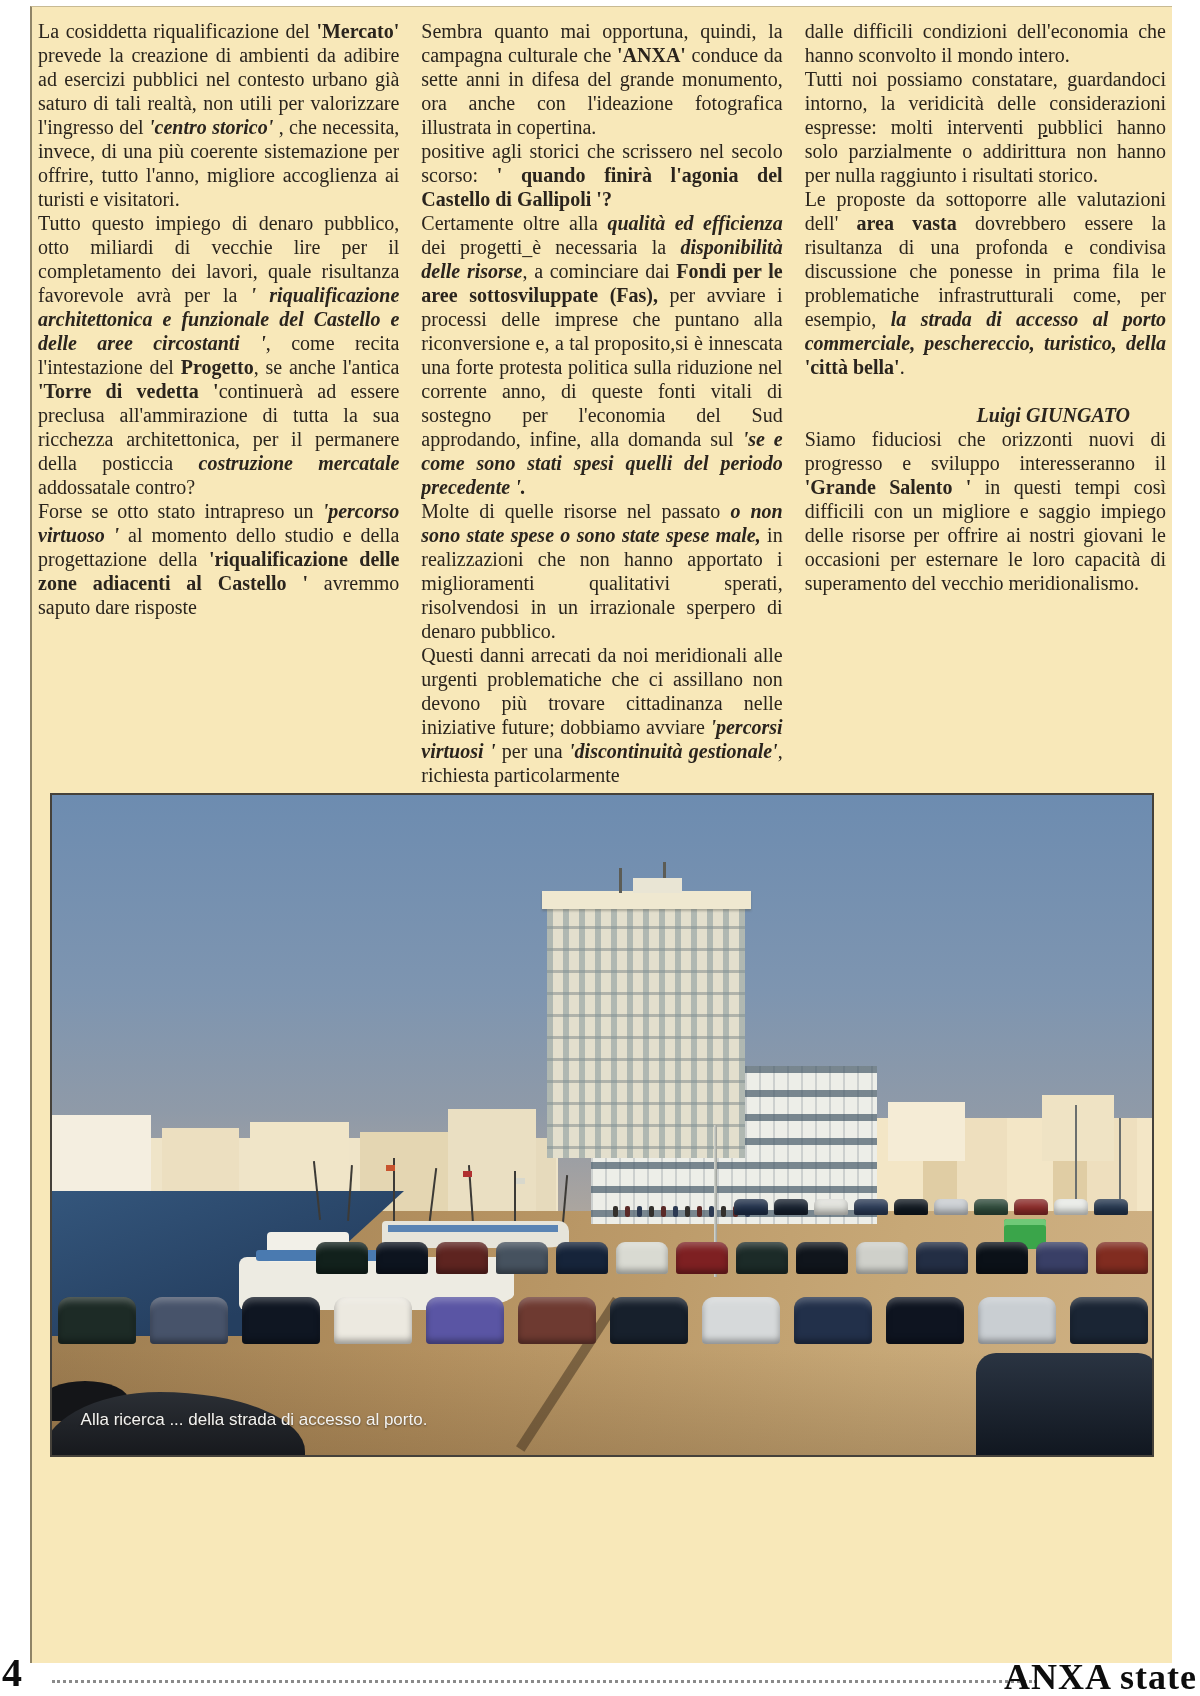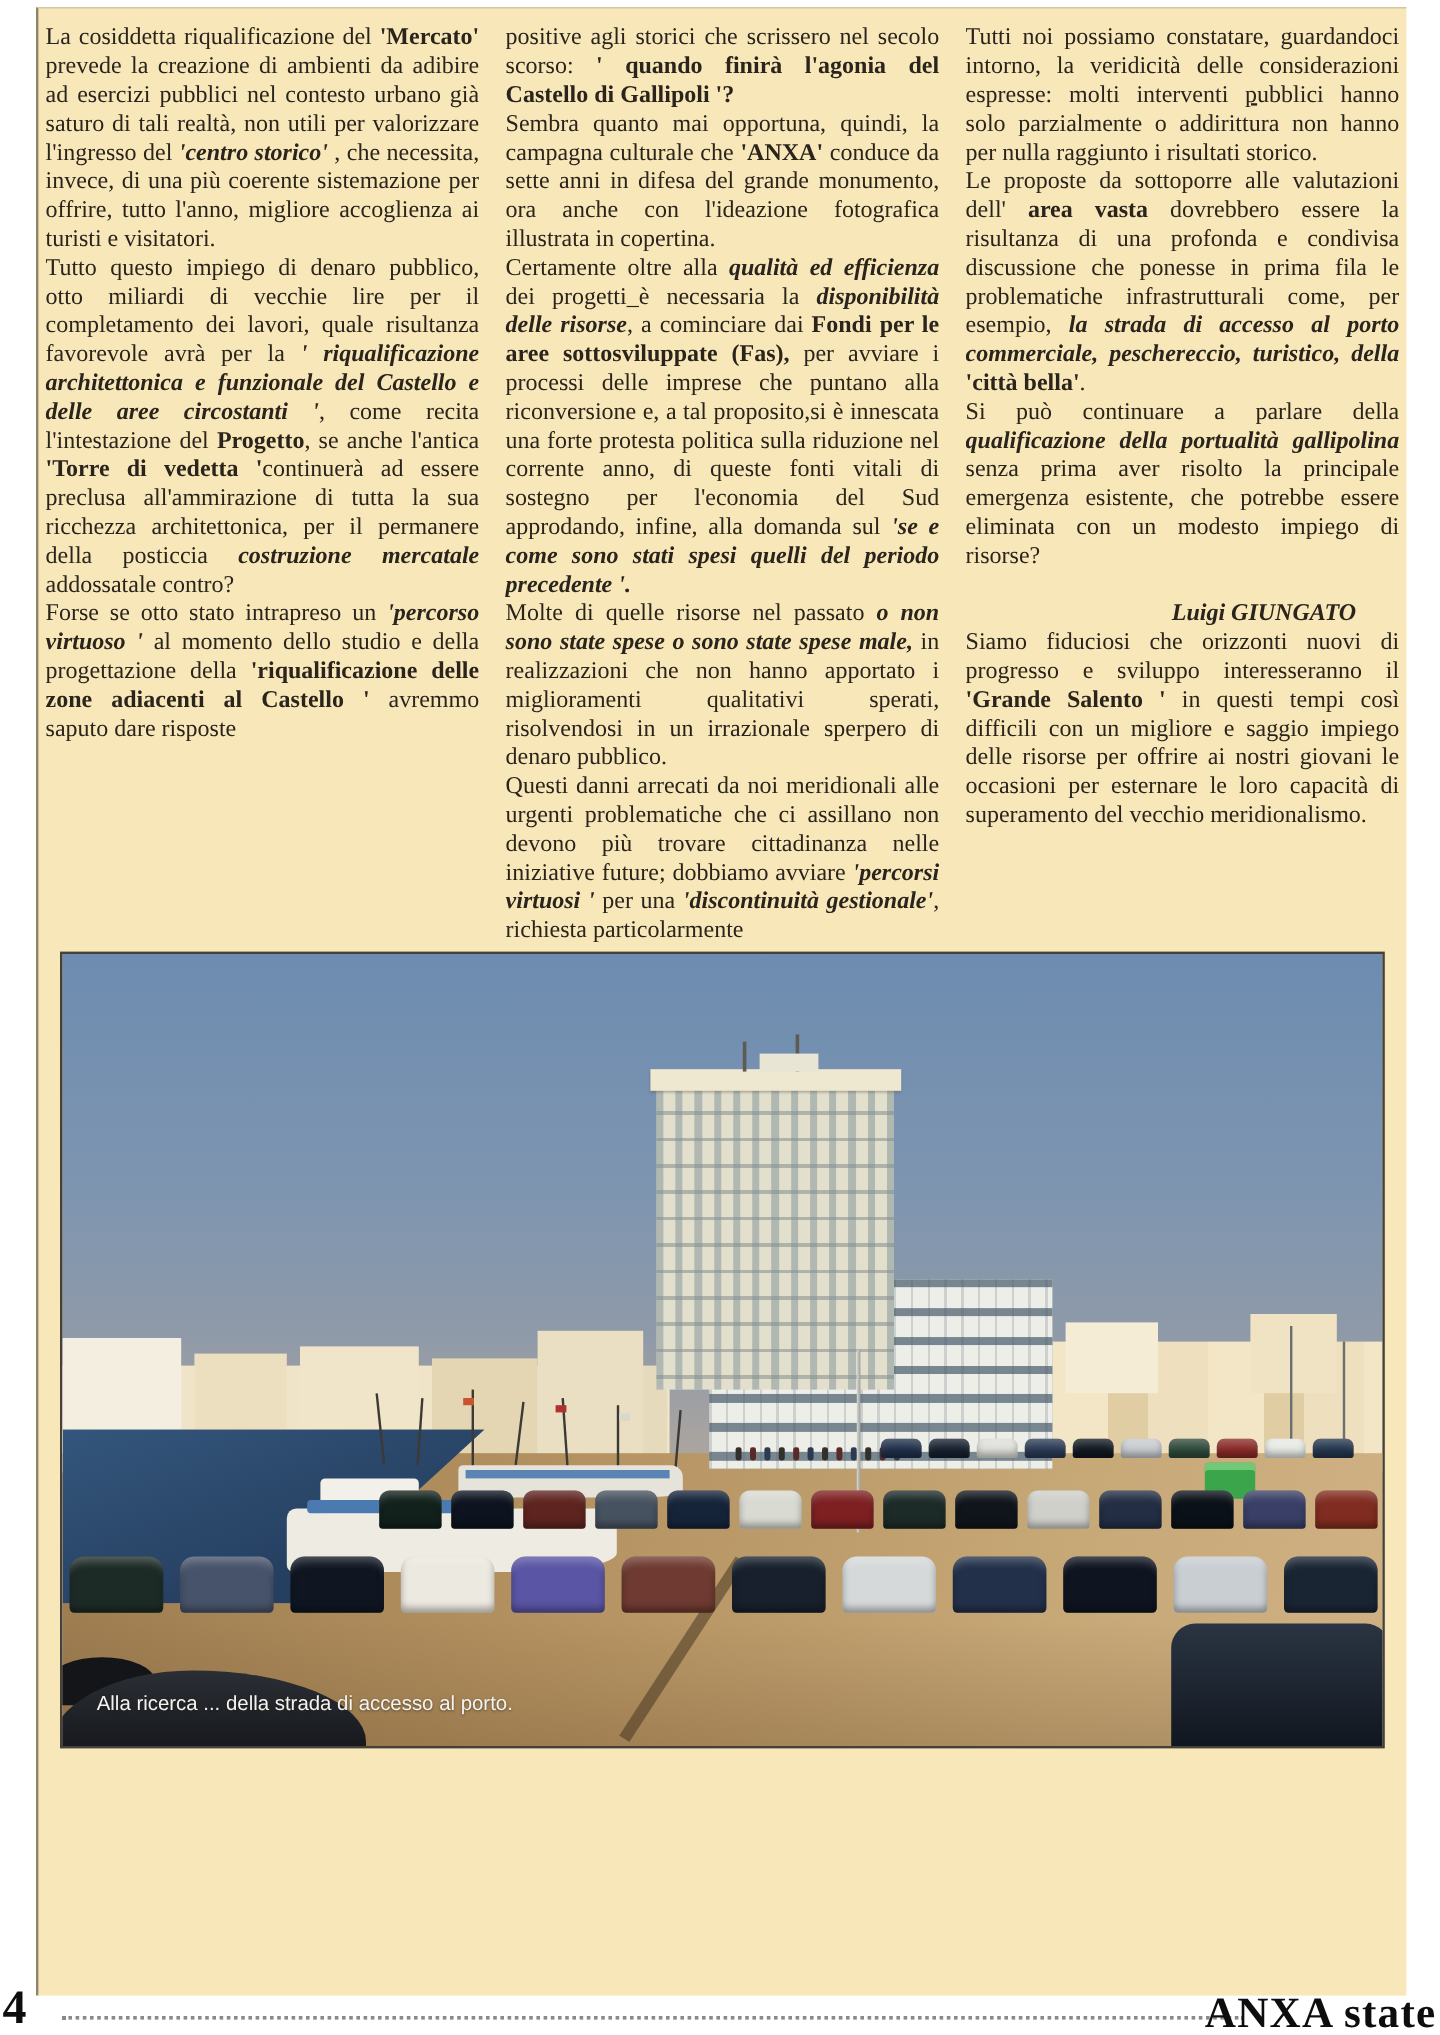--- a/index.html
+++ b/index.html
@@ -119,30 +119,30 @@
 
 <div class="panel">
 
   <div class="columns">
     <div class="col">
         <p class="para"><span>La cosiddetta riqualificazione del </span><span class="rt-b">'Mercato'</span><span> prevede la creazione di ambienti da adibire ad esercizi pubblici nel contesto urbano già saturo di tali realtà, non utili per valorizzare l'ingresso del </span><span class="rt-bi">'centro storico'</span><span> , che necessita, invece, di una più coerente sistemazione per offrire, tutto l'anno, migliore accoglienza ai turisti e visitatori.</span></p>
         <p class="para"><span>Tutto questo impiego di denaro pubblico, otto miliardi di vecchie lire per il completamento dei lavori, quale risultanza favorevole avrà per la </span><span class="rt-bi">' riqualificazione architettonica e funzionale del Castello e delle aree circostanti '</span><span>, come recita l'intestazione del </span><span class="rt-b">Progetto</span><span>, se anche l'antica </span><span class="rt-b">'Torre di vedetta '</span><span>continuerà ad essere preclusa all'ammirazione di tutta la sua ricchezza architettonica, per il permanere della posticcia </span><span class="rt-bi">costruzione mercatale</span><span> addossatale contro?</span></p>
         <p class="para"><span>Forse se otto stato intrapreso un </span><span class="rt-bi">'percorso virtuoso '</span><span> al momento dello studio e della progettazione della </span><span class="rt-b">'riqualificazione delle zone adiacenti al Castello '</span><span> avremmo saputo dare risposte</span></p>
       </div>
     <div class="col">
+        <p class="para"><span>Sembra quanto mai opportuna, quindi, la campagna culturale che </span><span class="rt-b">'ANXA'</span><span> conduce da sette anni in difesa del grande monumento, ora anche con l'ideazione fotografica illustrata in copertina.</span></p>
         <p class="para"><span>positive agli storici che scrissero nel secolo scorso: </span><span class="rt-b">' quando finirà l'agonia del Castello di Gallipoli '?</span></p>
-        <p class="para"><span>Sembra quanto mai opportuna, quindi, la campagna culturale che </span><span class="rt-b">'ANXA'</span><span> conduce da sette anni in difesa del grande monumento, ora anche con l'ideazione fotografica illustrata in copertina.</span></p>
         <p class="para"><span>Certamente oltre alla </span><span class="rt-bi">qualità ed efficienza</span><span> dei progetti_è necessaria la </span><span class="rt-bi">disponibilità delle risorse</span><span>, a cominciare dai </span><span class="rt-b">Fondi per le aree sottosviluppate (Fas),</span><span> per avviare i processi delle imprese che puntano alla riconversione e, a tal proposito,si è innescata una forte protesta politica sulla riduzione nel corrente anno, di queste fonti vitali di sostegno per l'economia del Sud approdando, infine, alla domanda sul </span><span class="rt-bi">'se e come sono stati spesi quelli del periodo precedente '.</span></p>
         <p class="para"><span>Molte di quelle risorse nel passato </span><span class="rt-bi">o non sono state spese o sono state spese male,</span><span> in realizzazioni che non hanno apportato i miglioramenti qualitativi sperati, risolvendosi in un irrazionale sperpero di denaro pubblico.</span></p>
         <p class="para"><span>Questi danni arrecati da noi meridionali alle urgenti problematiche che ci assillano non devono più trovare cittadinanza nelle iniziative future; dobbiamo avviare </span><span class="rt-bi">'percorsi virtuosi '</span><span> per una </span><span class="rt-bi">'discontinuità gestionale'</span><span>, richiesta particolarmente</span></p>
       </div>
     <div class="col">
+        <p class="para"><span>dalle difficili condizioni dell'economia che hanno sconvolto il mondo intero.</span></p>
         <p class="para"><span>Tutti noi possiamo constatare, guardandoci intorno, la veridicità delle considerazioni espresse: molti interventi </span><span class="rt-u">p</span><span>ubblici hanno solo parzialmente o addirittura non hanno per nulla raggiunto i risultati storico.</span></p>
         <p class="para"><span>Le proposte da sottoporre alle valutazioni dell' </span><span class="rt-b">area vasta</span><span> dovrebbero essere la risultanza di una profonda e condivisa discussione che ponesse in prima fila le problematiche infrastrutturali come, per esempio, </span><span class="rt-bi">la strada di accesso al porto commerciale, peschereccio, turistico, della </span><span class="rt-b">'città bella'</span><span>.</span></p>
-        <p class="para"><span>Si può continuare a parlare della </span><span class="rt-bi">qualificazione della portualità gallipolina</span><span> senza prima aver risolto la principale emergenza esistente, che potrebbe essere eliminata con un modesto impiego di risorse?</span></p>
         <p class="para align-right"><span class="rt-bi">Luigi  GIUNGATO</span></p>
         <p class="para"><span>Siamo fiduciosi che orizzonti nuovi di progresso e sviluppo interesseranno il </span><span class="rt-b">'Grande Salento '</span><span> in questi tempi così difficili con un migliore e saggio impiego delle risorse per offrire ai nostri giovani le occasioni per esternare le loro capacità di superamento del vecchio meridionalismo.</span></p>
       </div>
   </div>
 
   <figure class="photo">
     <div class="city-left"></div>
     <div class="bld b1"></div>
     <div class="bld b2"></div>
     <div class="bld b3"></div>

